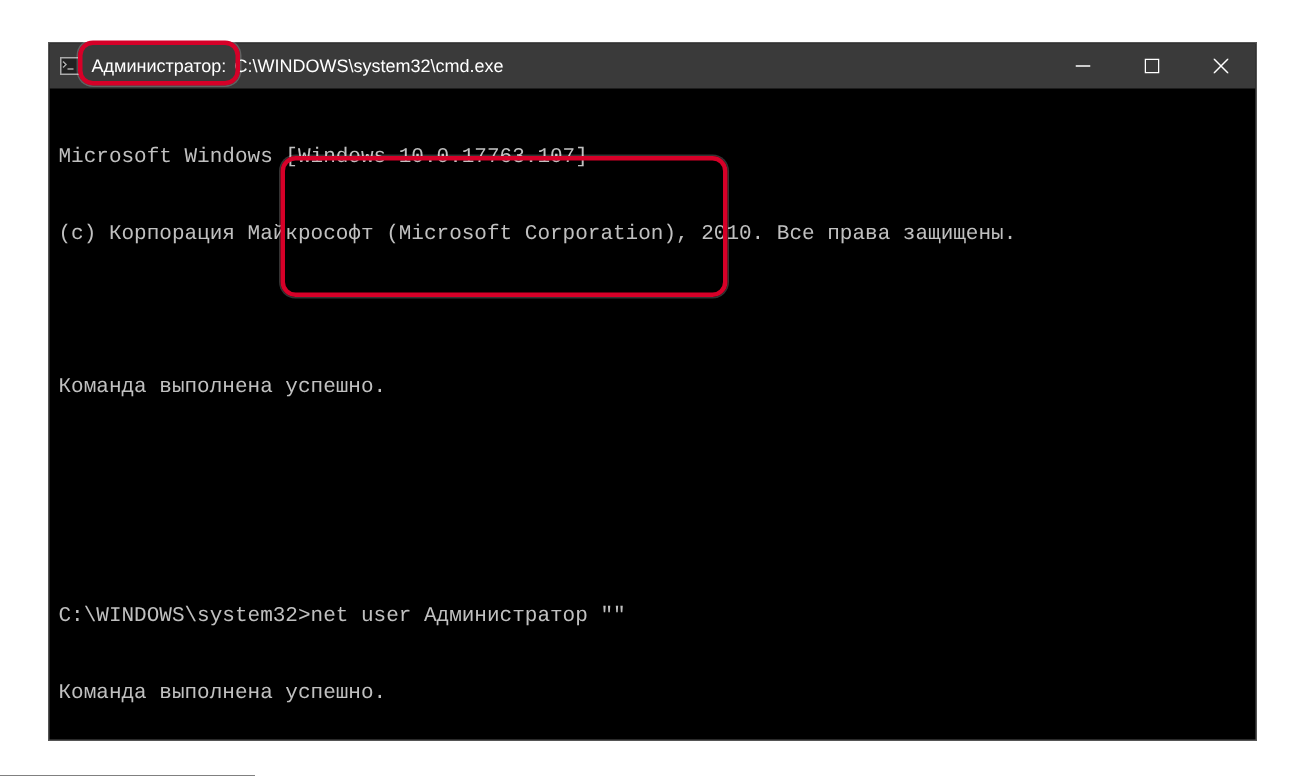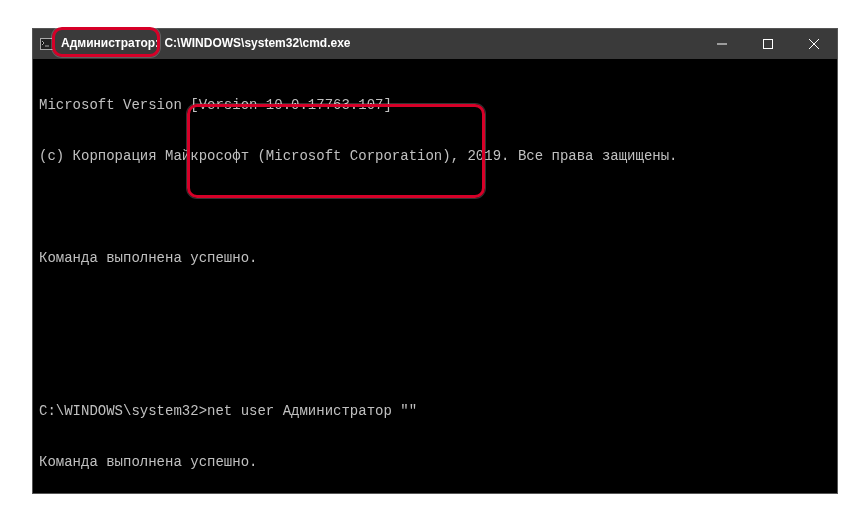--- a/index.html
+++ b/index.html
@@ -26,22 +26,22 @@
     .titlebar {
       height: 30px;
       background: #3a3a3a;
       display: flex;
       align-items: center;
       justify-content: space-between;
       position: relative;
     }
     .titlebar-left {
       display: flex;
+      align-items: center;
       padding-left: 6px;
-      font-weight: bold;
     }
     .title-icon {
       width: 16px;
       height: 16px;
       display: flex;
       align-items: center;
       justify-content: center;
       margin-right: 6px;
       color: #ccc;
       font-size: 11px;
@@ -135,22 +135,22 @@
       <div class="window-btn">
         <svg width="10" height="10" viewBox="0 0 10 10">
           <line x1="0" y1="0" x2="10" y2="10" stroke-width="1"></line>
           <line x1="10" y1="0" x2="0" y2="10" stroke-width="1"></line>
         </svg>
       </div>
     </div>
   </div>
 
   <div class="terminal-body">
-    <div class="terminal-line">Microsoft Version [Version 10.0.17763.107]</div>
-    <div class="terminal-line">(c) Корпорация Майкрософт (Microsoft Corporation), 2019. Все права защищены.</div>
+    <div class="terminal-line">Microsoft Windows [Windows 10.0.17763.107]</div>
+    <div class="terminal-line">(c) Корпорация Майкрософт (Microsoft Corporation), 2010. Все права защищены.</div>
     <div class="terminal-line"></div>
     <div class="terminal-line">Команда выполнена успешно.</div>
     <div class="terminal-line"></div>
     <div class="terminal-line"></div>
     <div class="terminal-line">C:\WINDOWS\system32&gt;net user Администратор ""</div>
     <div class="terminal-line">Команда выполнена успешно.</div>
     
     
     
   </div>

